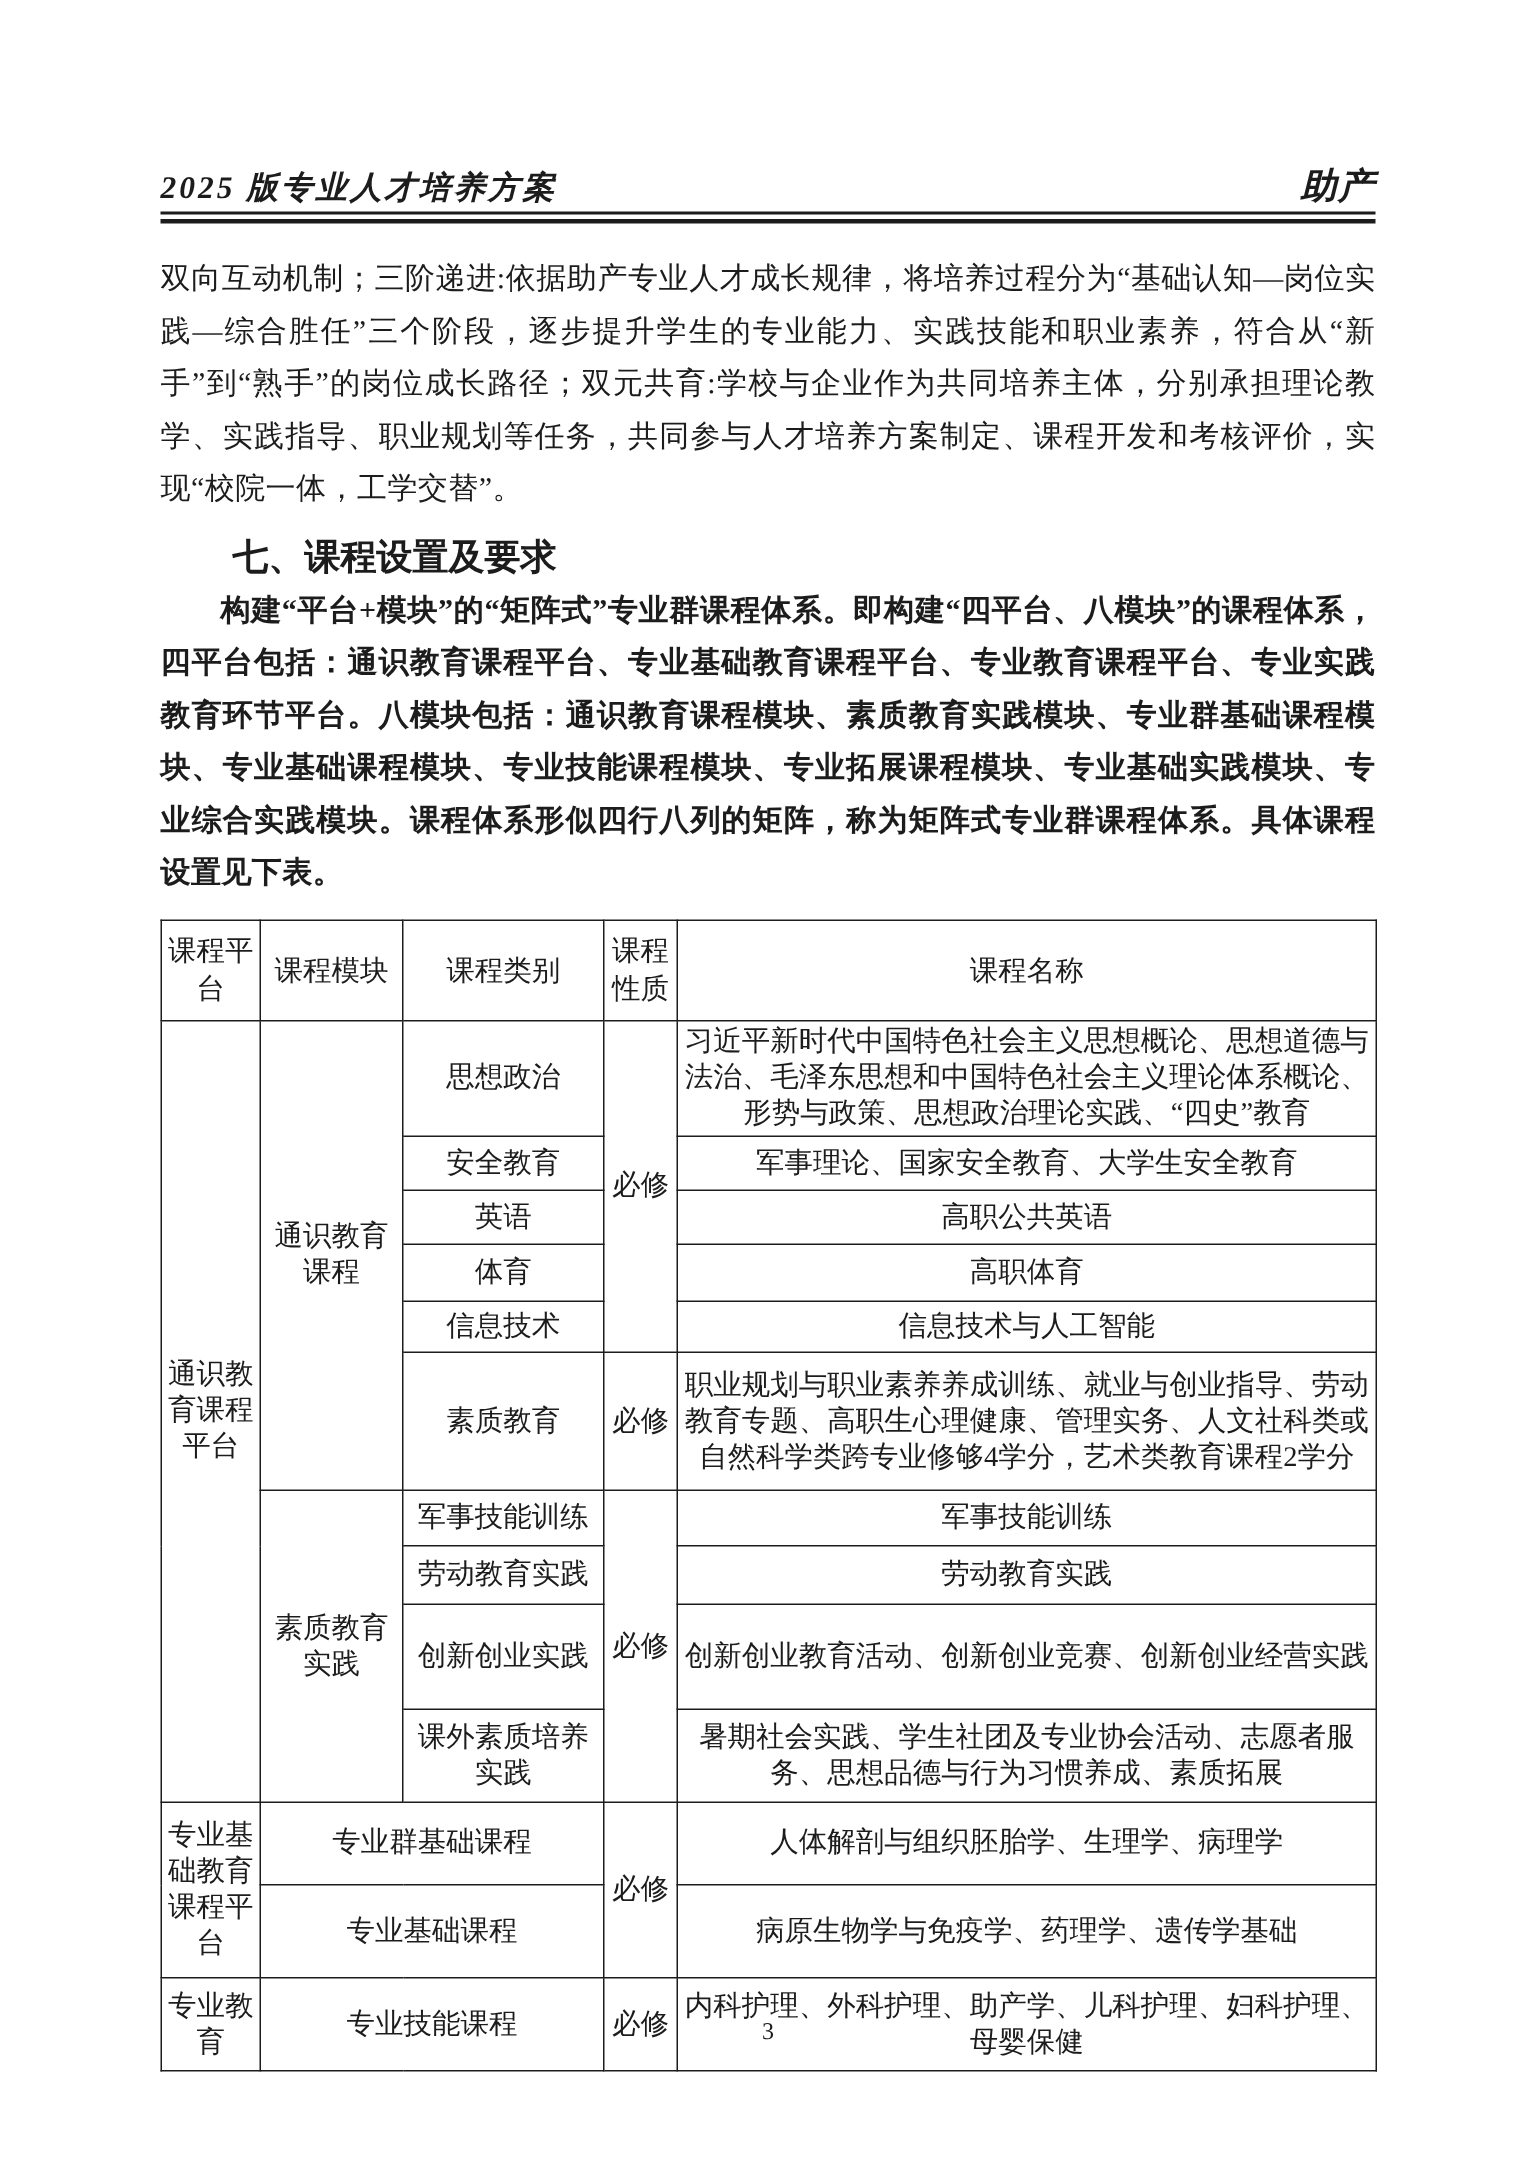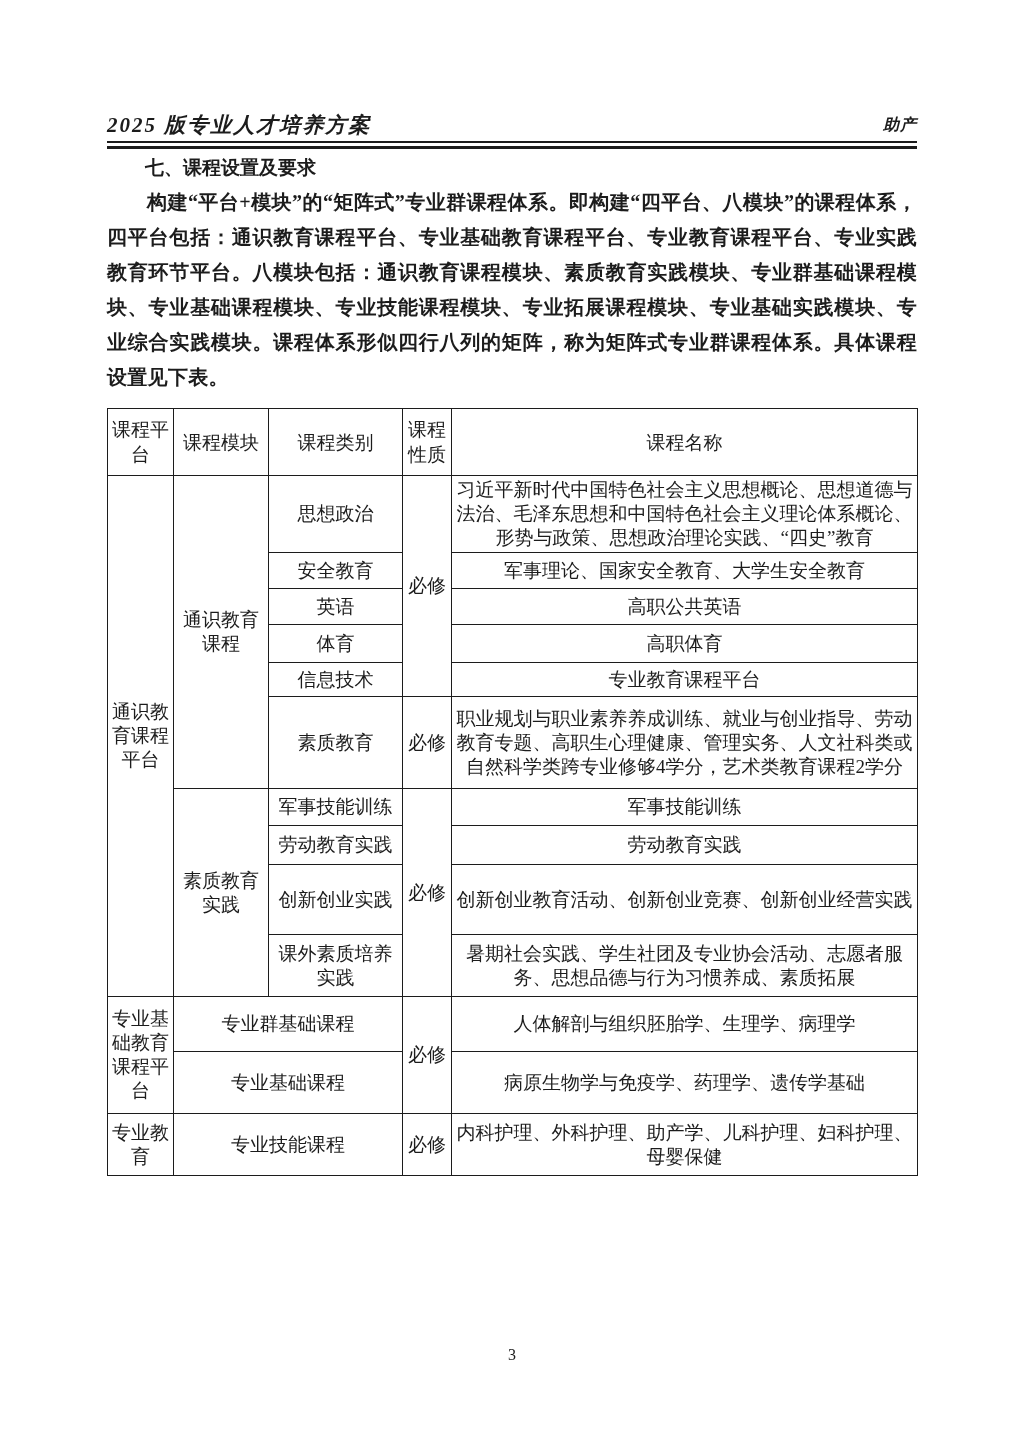--- a/index.html
+++ b/index.html
@@ -8,34 +8,34 @@
     color:#1c1c1c; font-family:"Liberation Serif","DejaVu Serif",serif;
     overflow:hidden;
   }
   .content { position:absolute; left:107px; top:112px; width:810px; }
 
   .running-header {
     display:flex; justify-content:space-between; align-items:center;
     font-style:italic; font-weight:bold; font-size:21px; line-height:26px;
   }
   .hdr-left { letter-spacing:2px; }
-  .hdr-right { font-size:16px; letter-spacing:1px; }
+  .hdr-right { font-size:24px; letter-spacing:1px; }
   .header-rule {
     margin-top:3px; height:3px;
     border-top:2px solid #1c1c1c; border-bottom:3px solid #1c1c1c;
   }
 
   .body-para {
     font-size:20px; line-height:35px; margin:0; text-align:justify;
     letter-spacing:0.3px;
   }
   .p1 { margin-top:20px; }
   .section-heading {
-    font-size:19px; font-weight:bold; line-height:35px;
-    margin:1px 0 0 0; text-indent:2em;
+    font-size:24px; font-weight:bold; line-height:35px;
+    margin:11px 0 0 0; text-indent:2em;
   }
   .p2 { text-indent:2em;font-weight:bold; }
 
   table.course-table {
     margin-top:13px; border-collapse:collapse; table-layout:fixed;
     width:810px;
   }
   .course-table td, .course-table th {
     border:1px solid #1c1c1c; font-size:19px; font-weight:normal;
     text-align:center; vertical-align:middle; padding:2px 4px;
@@ -59,20 +59,21 @@
 
 <div class="page">
   <div class="content">
 
     <div class="running-header">
       <span class="hdr-left">2025 版专业人才培养方案</span>
       <span class="hdr-right">助产</span>
     </div>
     <div class="header-rule"></div>
 
+    <p class="body-para p1">双向互动机制；三阶递进:依据助产专业人才成长规律，将培养过程分为“基础认知—岗位实践—综合胜任”三个阶段，逐步提升学生的专业能力、实践技能和职业素养，符合从“新手”到“熟手”的岗位成长路径；双元共育:学校与企业作为共同培养主体，分别承担理论教学、实践指导、职业规划等任务，共同参与人才培养方案制定、课程开发和考核评价，实现“校院一体，工学交替”。</p>
 
     <h3 class="section-heading">七、课程设置及要求</h3>
 
     <p class="body-para p2">构建“平台+模块”的“矩阵式”专业群课程体系。即构建“四平台、八模块”的课程体系，四平台包括：通识教育课程平台、专业基础教育课程平台、专业教育课程平台、专业实践教育环节平台。八模块包括：通识教育课程模块、素质教育实践模块、专业群基础课程模块、专业基础课程模块、专业技能课程模块、专业拓展课程模块、专业基础实践模块、专业综合实践模块。课程体系形似四行八列的矩阵，称为矩阵式专业群课程体系。具体课程设置见下表。</p>
 
     <table class="course-table">
       <colgroup>
         <col style="width:66px">
           <col style="width:95px">
           <col style="width:134px">
@@ -102,21 +103,21 @@
         <tr style="height:36px">
           <td class="category-cell">英语</td>
           <td class="name-cell">高职公共英语</td>
         </tr>
         <tr style="height:38px">
           <td class="category-cell">体育</td>
           <td class="name-cell">高职体育</td>
         </tr>
         <tr style="height:34px">
           <td class="category-cell">信息技术</td>
-          <td class="name-cell">专业教育课程平台</td>
+          <td class="name-cell">信息技术与人工智能</td>
         </tr>
         <tr style="height:92px">
           <td class="category-cell">素质教育</td>
           <td class="nature-cell">必修</td>
           <td class="name-cell">职业规划与职业素养养成训练、就业与创业指导、劳动教育专题、高职生心理健康、管理实务、人文社科类或自然科学类跨专业修够4学分，艺术类教育课程2学分</td>
         </tr>
 
         <tr style="height:37px">
           <td rowspan="4" class="module-cell">素质教育实践</td>
           <td class="category-cell">军事技能训练</td>

